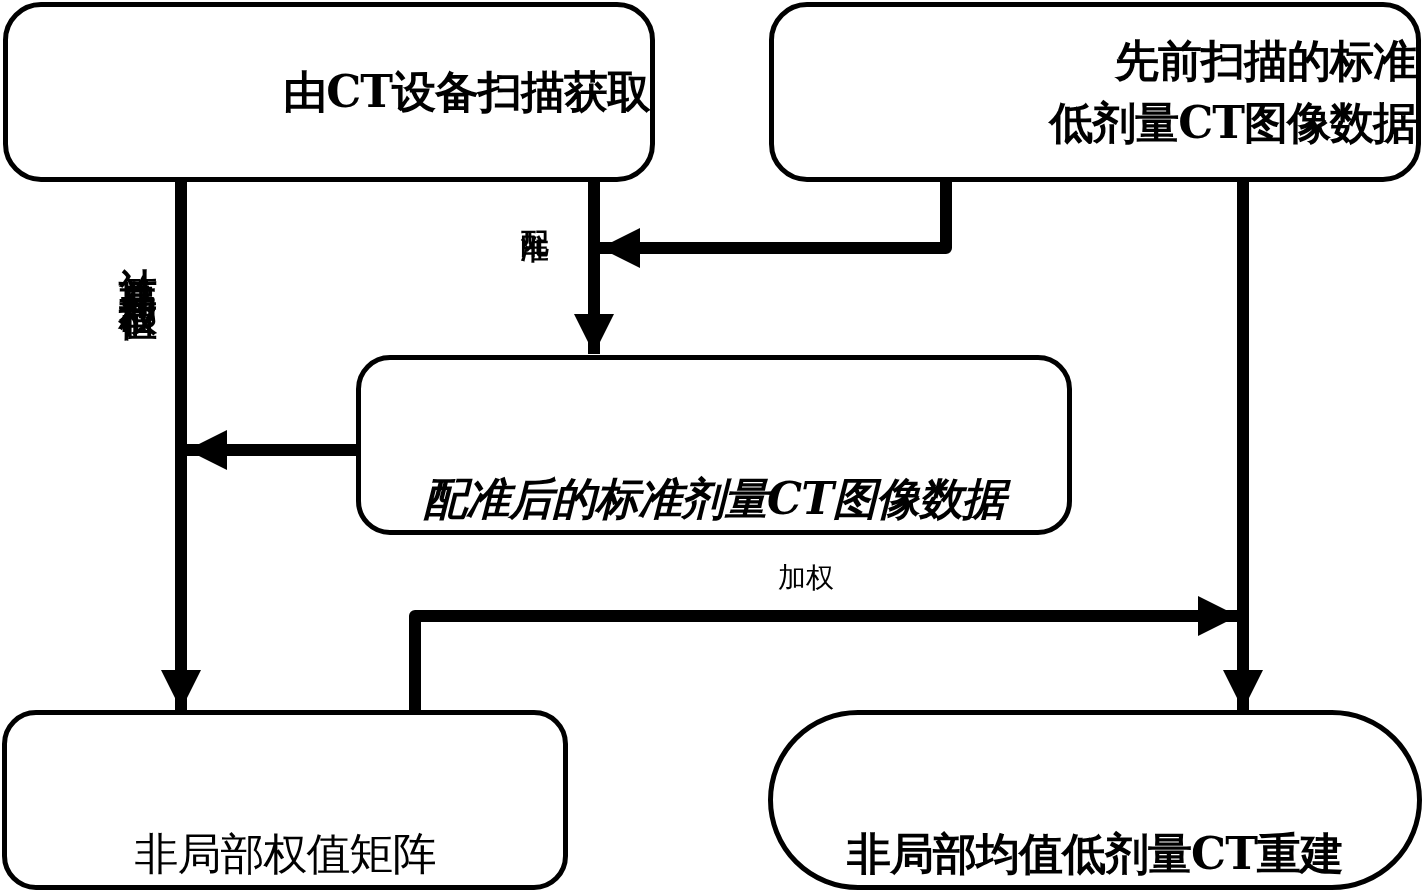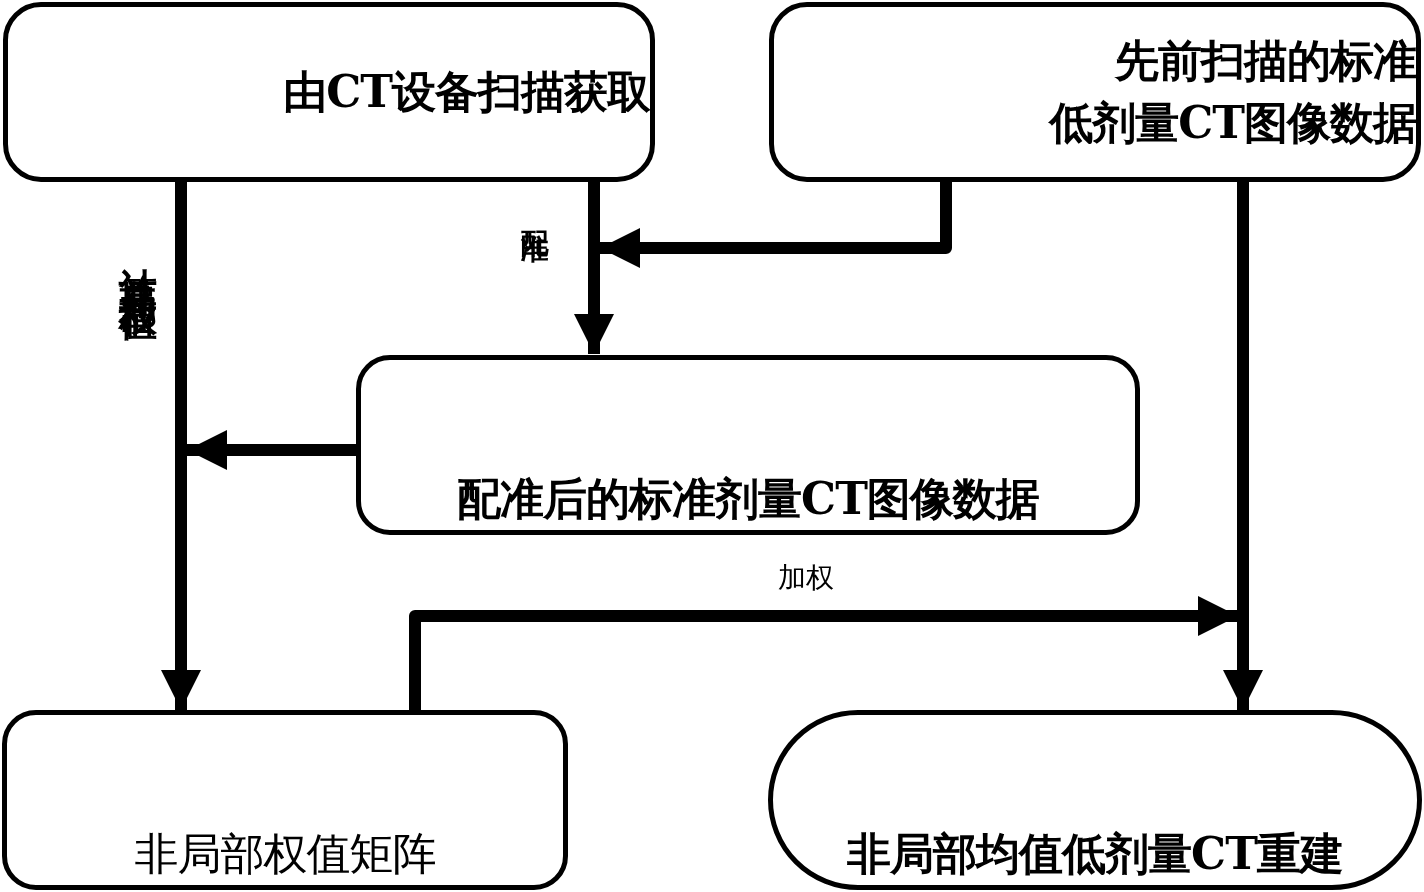--- a/index.html
+++ b/index.html
@@ -37,21 +37,21 @@
 
 <div class="node" style="left:3px; top:2px; width:652px; height:180px; border-radius:38px; flex-direction:column;">
   <div class="node-label">由CT设备扫描获取</div>
 </div>
 
 <div class="node" style="left:769px; top:2px; width:652px; height:180px; border-radius:38px; flex-direction:column;padding-left:26px;">
   <div class="node-label">先前扫描的标准</div>
   <div class="node-label">低剂量CT图像数据</div>
 </div>
 
-<div class="node" style="left:356px; top:355px; width:784px; height:180px; border-radius:34px;">
+<div class="node" style="left:356px; top:355px; width:716px; height:180px; border-radius:34px;font-style:italic;">
   <div class="node-label">配准后的标准剂量CT图像数据</div>
 </div>
 
 <div class="node" style="left:2px; top:710px; width:566px; height:180px; border-radius:34px;">
   <div class="node-label" style="font-weight:normal;">非局部权值矩阵</div>
 </div>
 
 <div class="node" style="left:768px; top:710px; width:654px; height:180px; border-radius:90px;">
   <div class="node-label">非局部均值低剂量CT重建</div>
 </div>

